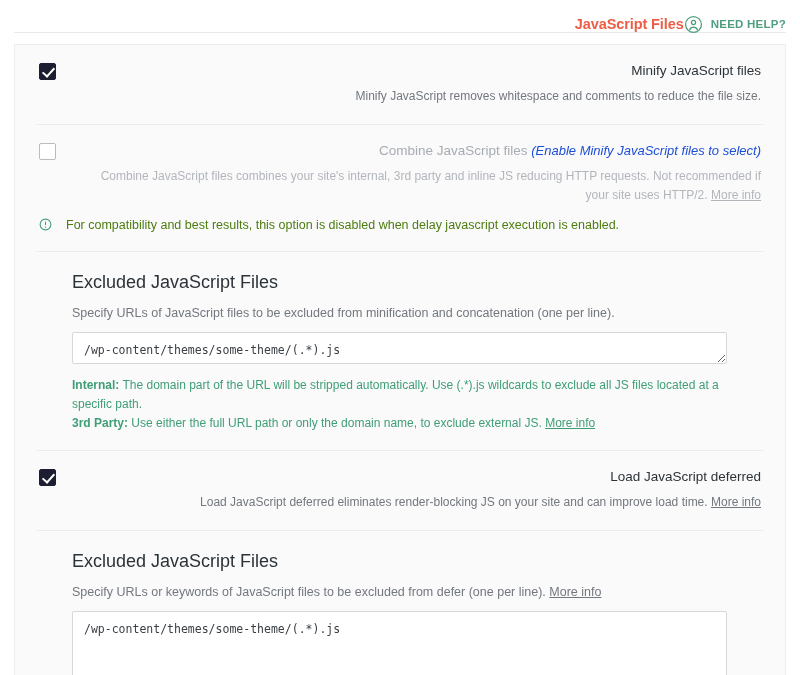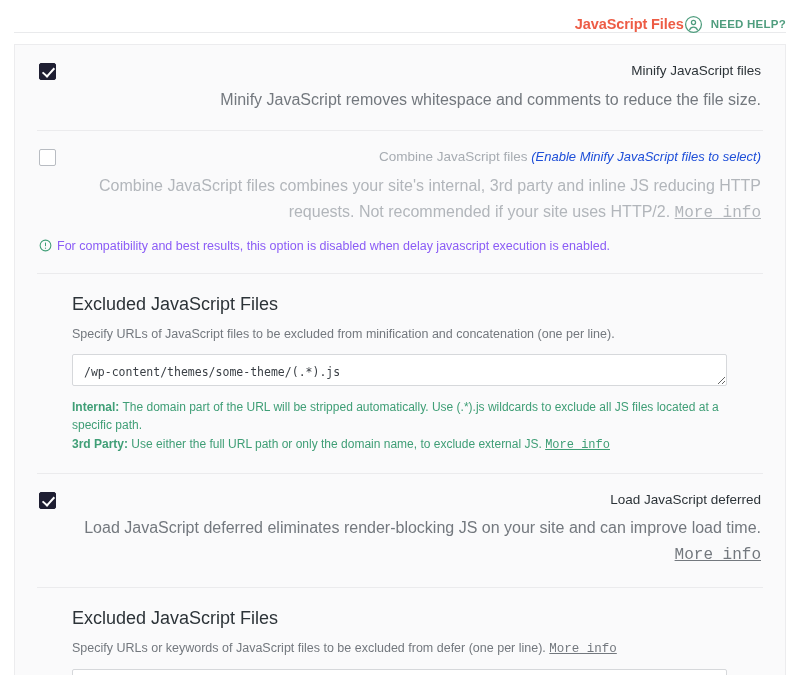--- a/index.html
+++ b/index.html
@@ -119,41 +119,40 @@
     line-height: 1.3;
   }
   .field-label.muted { color: #a7acb2; }
   .field-note {
     font-style: italic;
     color: #1d4ed8;
     font-size: 13px;
   }
   .field-desc {
     margin-top: 7px;
-    font-size: 16px;
+    font-size: 12px;
     color: #73787e;
     line-height: 1.62;
     max-width: 700px;
     margin-left: 10px;
   }
   .field-desc.muted { color: #b2b6bb; }
 
   .linkish {
     color: inherit;
     text-decoration: underline;
     cursor: pointer;
-    font-family: Liberation Mono, monospace;
   }
 
   
   .warn-line {
     display: flex;
     align-items: flex-start;
-    gap: 5px;
-    color: #8b5cf6;
+    gap: 14px;
+    color: #4d7c0f;
     font-size: 12.5px;
     padding: 11px 24px 15px 24px;
     line-height: 1.4;
   }
   .warn-icon { width: 13px; height: 13px; flex: 0 0 13px; margin-top: 1px; }
 
   
   .subblock {
     padding: 19px 24px 18px 57px;
   }

